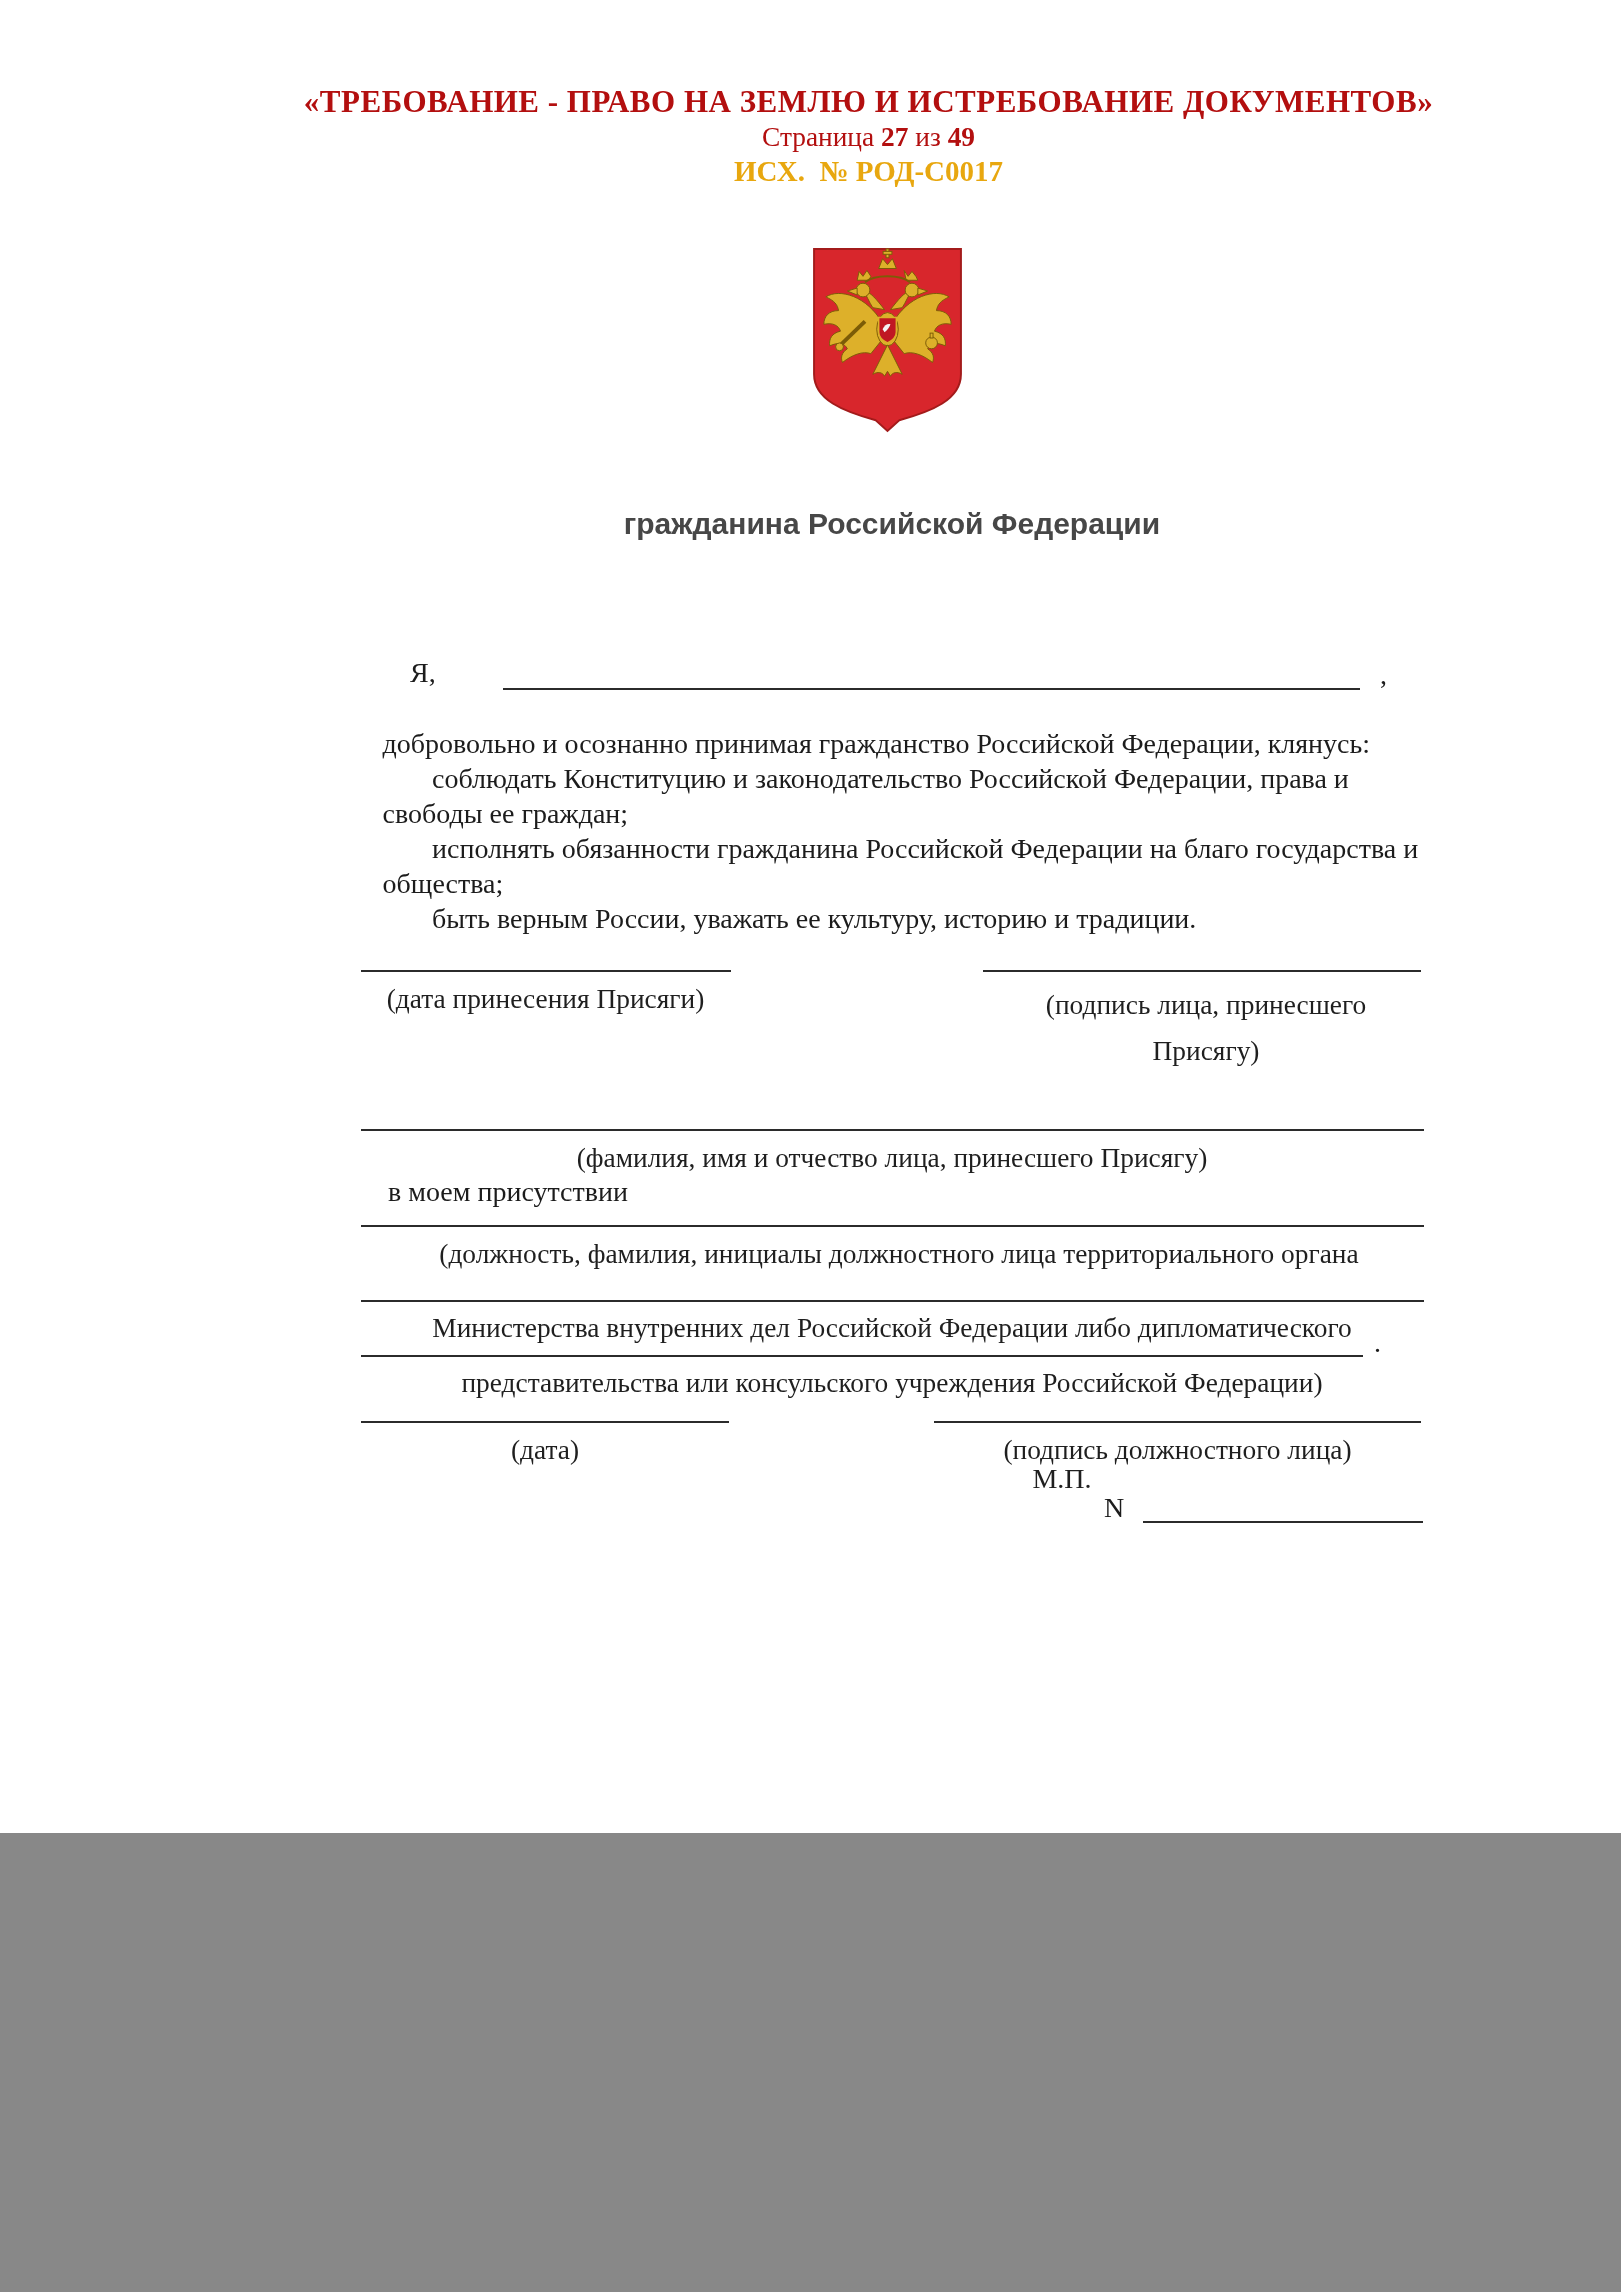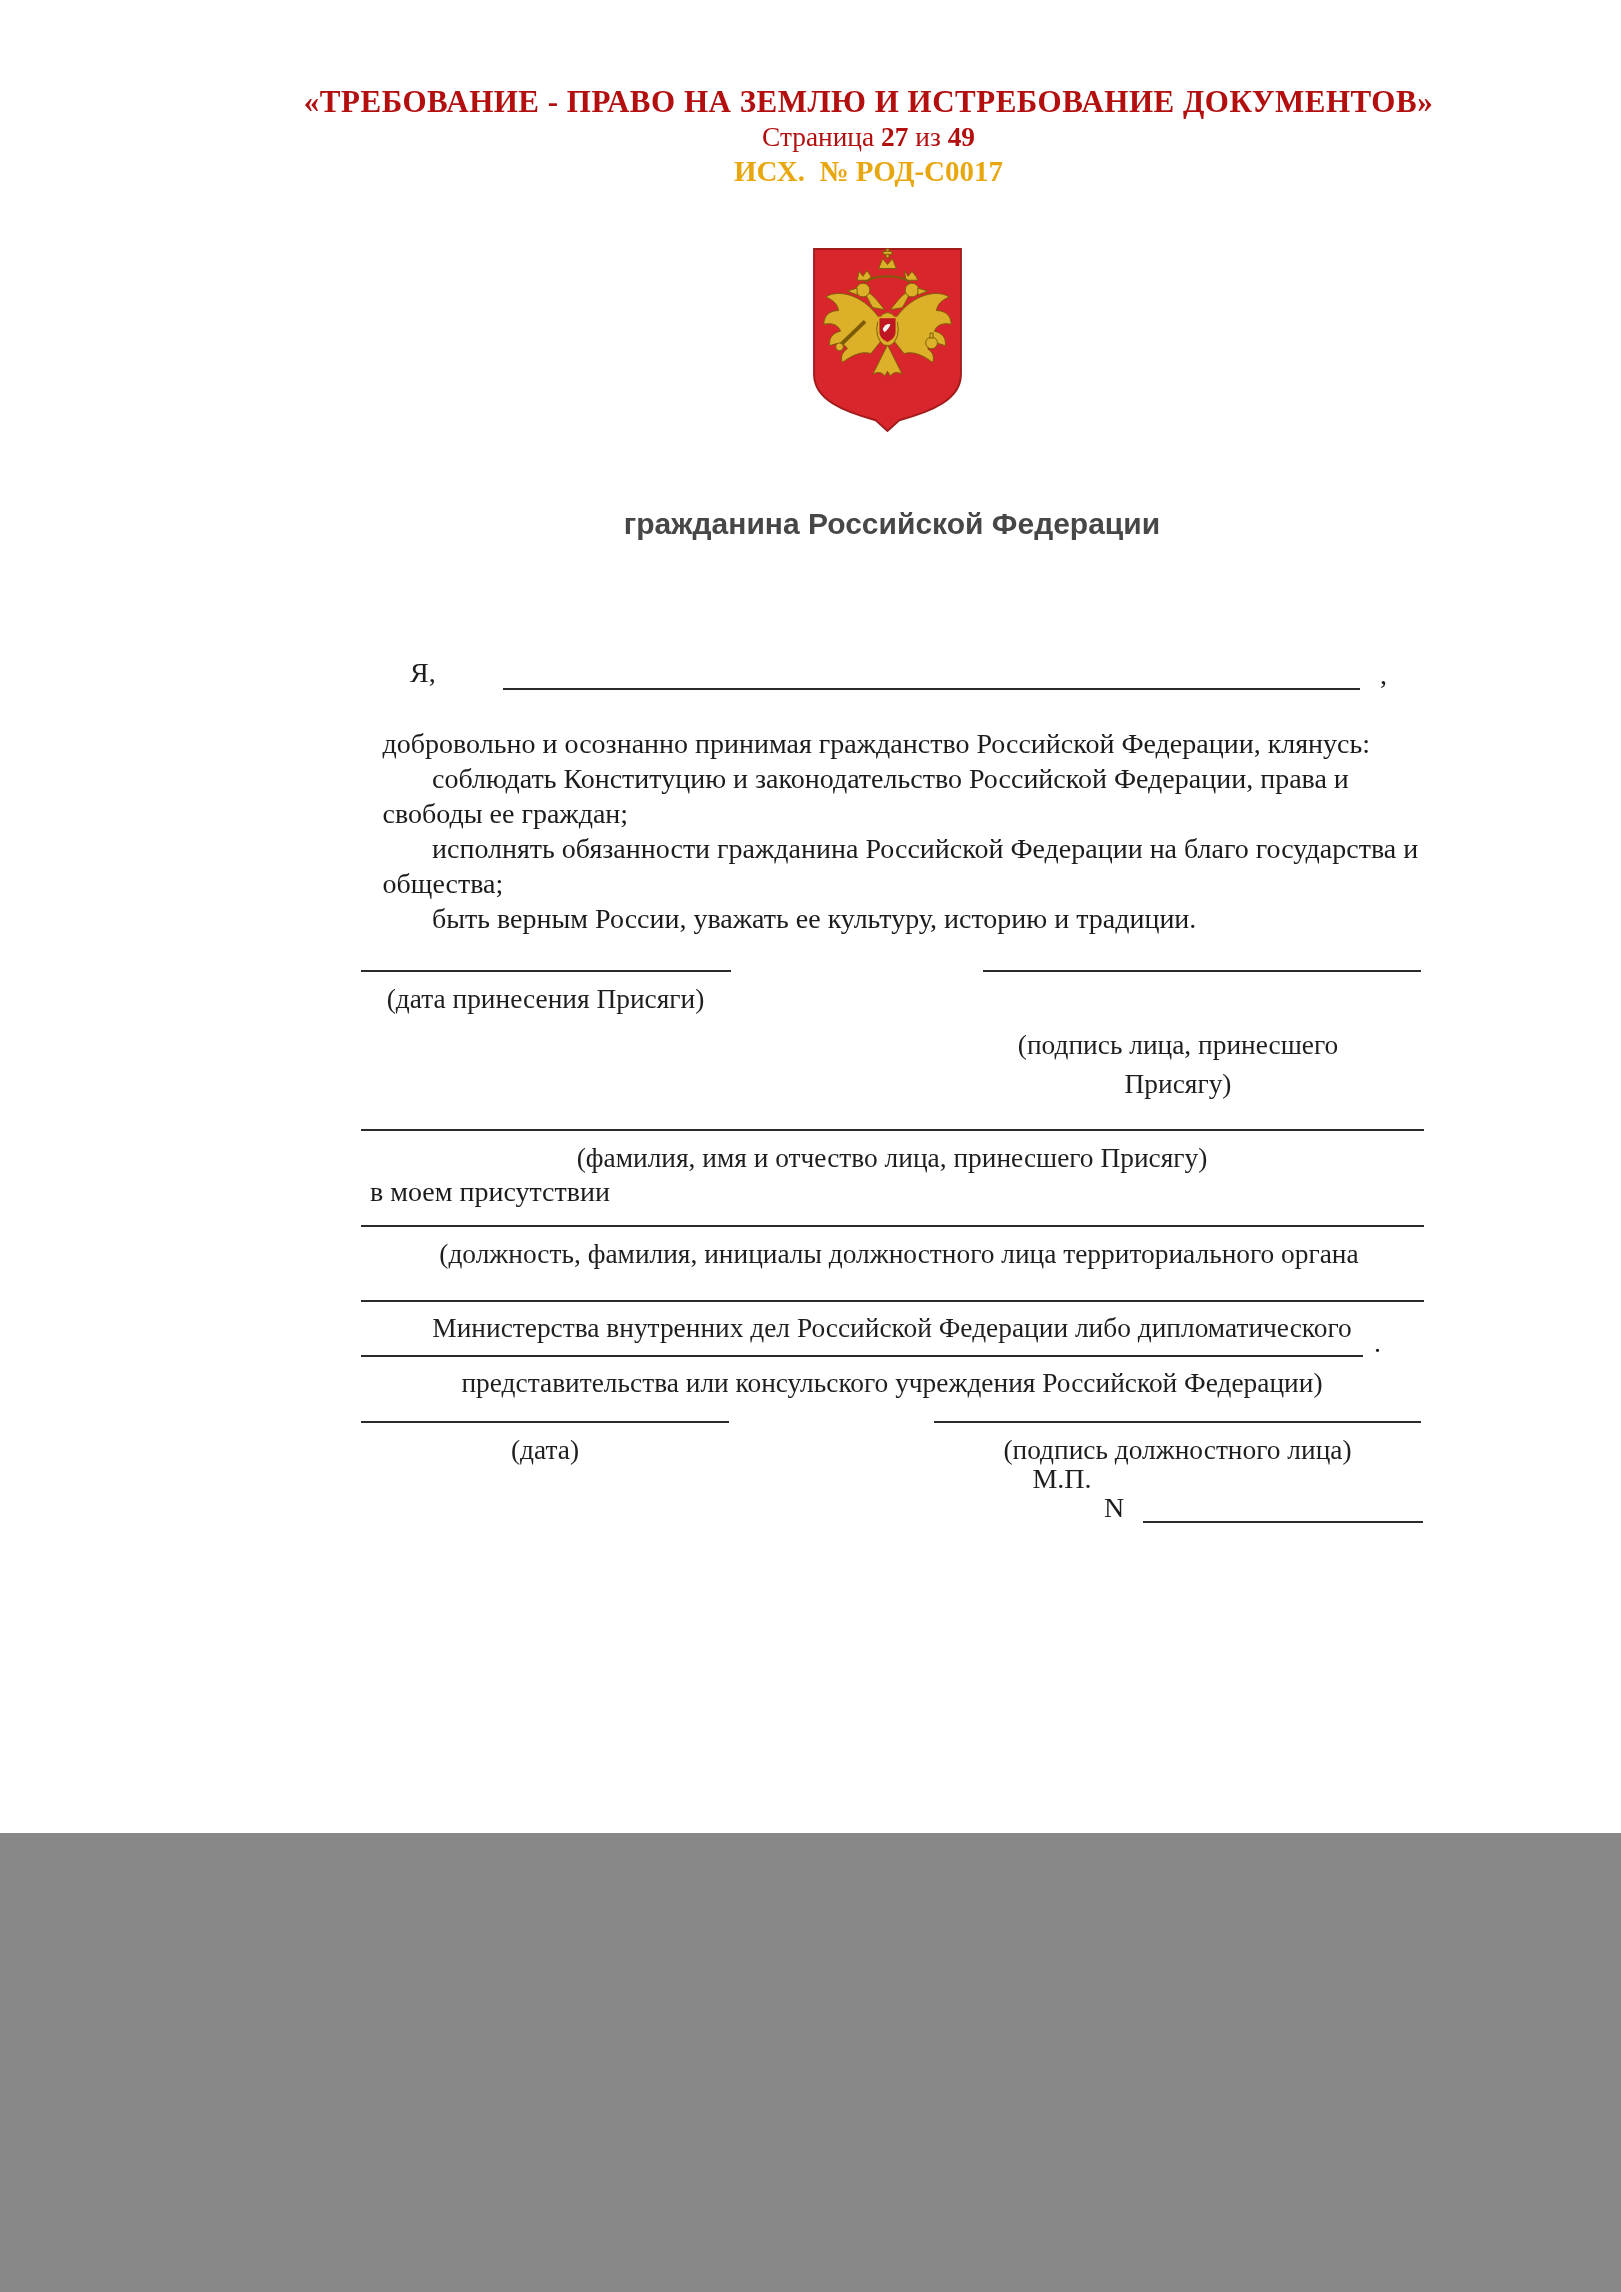--- a/index.html
+++ b/index.html
@@ -109,26 +109,26 @@
     <div class="indent">соблюдать Конституцию и законодательство Российской Федерации, права и</div>
     <div class="flush">свободы ее граждан;</div>
     <div class="indent">исполнять обязанности гражданина Российской Федерации на благо государства и</div>
     <div class="flush">общества;</div>
     <div class="indent">быть верным России, уважать ее культуру, историю и традиции.</div>
   </div>
 
   <div class="rule" style="left:361px;top:970px;width:370px;"></div>
   <div class="rule" style="left:983px;top:970px;width:438px;"></div>
   <div class="lbl" style="left:341px;top:982px;width:409px;">(дата принесения Присяги)</div>
-  <div class="lbl" style="left:982px;top:982px;width:392px;line-height:39px;margin-top:44px;">(подпись лица, принесшего Присягу)</div>
+  <div class="lbl" style="left:1010px;top:982px;width:392px;line-height:46px;">(подпись лица, принесшего Присягу)</div>
 
 
   <div class="rule" style="left:361px;top:1129px;width:1063px;"></div>
   <div class="lbl" style="left:361px;top:1141px;width:1062px;">(фамилия, имя и отчество лица, принесшего Присягу)</div>
-  <div class="body-text" style="left:370px;top:1174px;text-align:center;">в моем присутствии</div>
+  <div class="body-text" style="left:388px;top:1174px;text-align:center;">в моем присутствии</div>
 
   <div class="rule" style="left:361px;top:1225px;width:1063px;"></div>
   <div class="lbl" style="left:345px;top:1237px;width:1108px;">(должность, фамилия, инициалы должностного лица территориального органа</div>
 
   <div class="rule" style="left:361px;top:1300px;width:1063px;"></div>
   <div class="lbl" style="left:361px;top:1311px;width:1062px;">Министерства внутренних дел Российской Федерации либо дипломатического</div>
 
   <div class="rule" style="left:361px;top:1355px;width:1002px;"></div>
   <div class="dot" style="left:1374px;top:1327px;">.</div>
   <div class="lbl" style="left:361px;top:1366px;width:1062px;">представительства или консульского учреждения Российской Федерации)</div>

